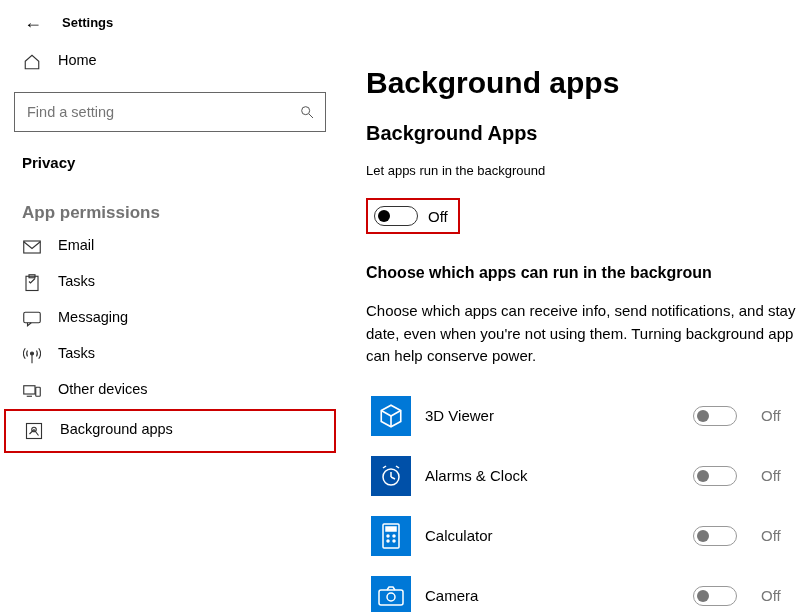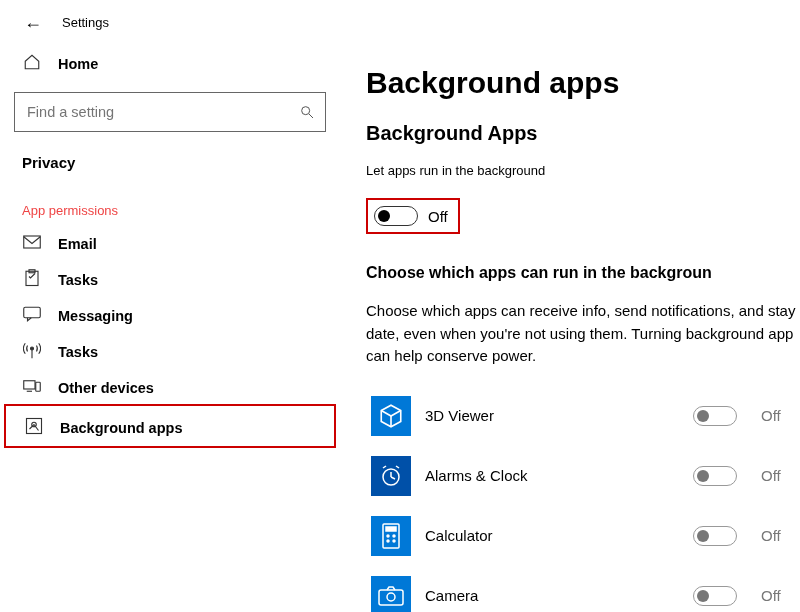--- a/index.html
+++ b/index.html
@@ -15,35 +15,34 @@
     position: relative;
   }
   .top-bar {
     height: 44px;
     display: flex;
     align-items: center;
     gap: 20px;
     padding-left: 24px;
   }
   .back-arrow { font-size: 18px; cursor: pointer; }
-  .window-title { font-size: 13px; }
+  .window-title { font-size: 13px; font-weight: bold; }
   .layout { display: flex; height: calc(100% - 44px); }
   .sidebar {
     width: 340px;
     padding: 0 14px 0 14px;
     flex-shrink: 0;
   }
   .nav-row {
     display: flex;
-    align-items: flex-end;
+    align-items: flex-start;
     gap: 16px;
     padding: 8px 8px;
     cursor: pointer;
     font-size: 14.5px;
-    font-weight: bold;
   }
   .nav-row .icon-box {
     width: 20px;
     height: 20px;
     display: inline-flex;
     align-items: center;
     justify-content: center;
     color: #333;
   }
   .search-box {
@@ -62,23 +61,24 @@
     font-size: 14.5px;
     flex: 1;
     background: transparent;
   }
   .section-title {
     font-weight: 600;
     font-size: 15px;
     padding: 4px 8px 8px 8px;
   }
   .section-sub {
-    color: #ef4444;
-    font-size: 13px;
+    color: #737373;
+    font-size: 17px;
     padding: 24px 8px 6px 8px;
+    font-weight: bold;
   }
   .nav-highlight-red {
     border: 2px solid #c00;
     margin: 0 -10px 0 -10px;
     padding: 10px 18px;
   }
   .content {
     flex: 1;
     padding: 0 0 0 26px;
     overflow: hidden;

